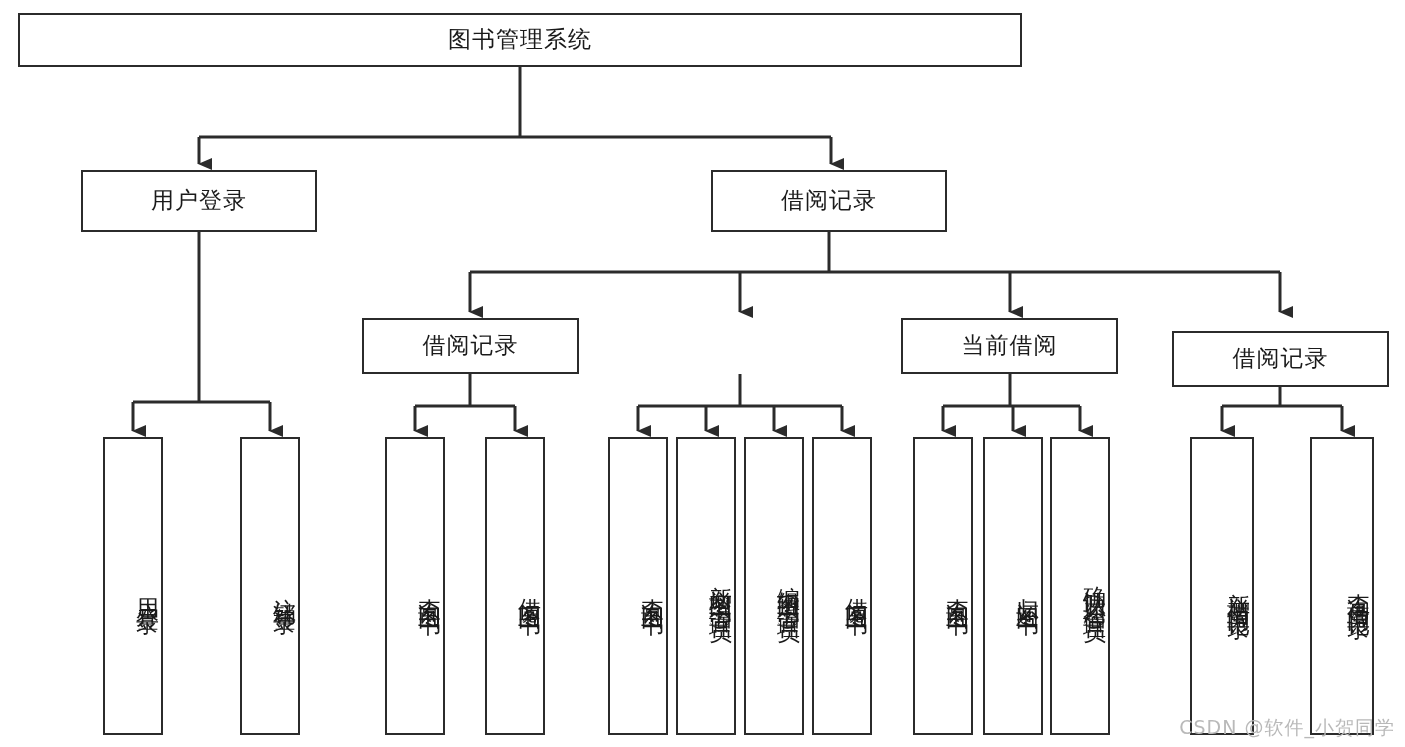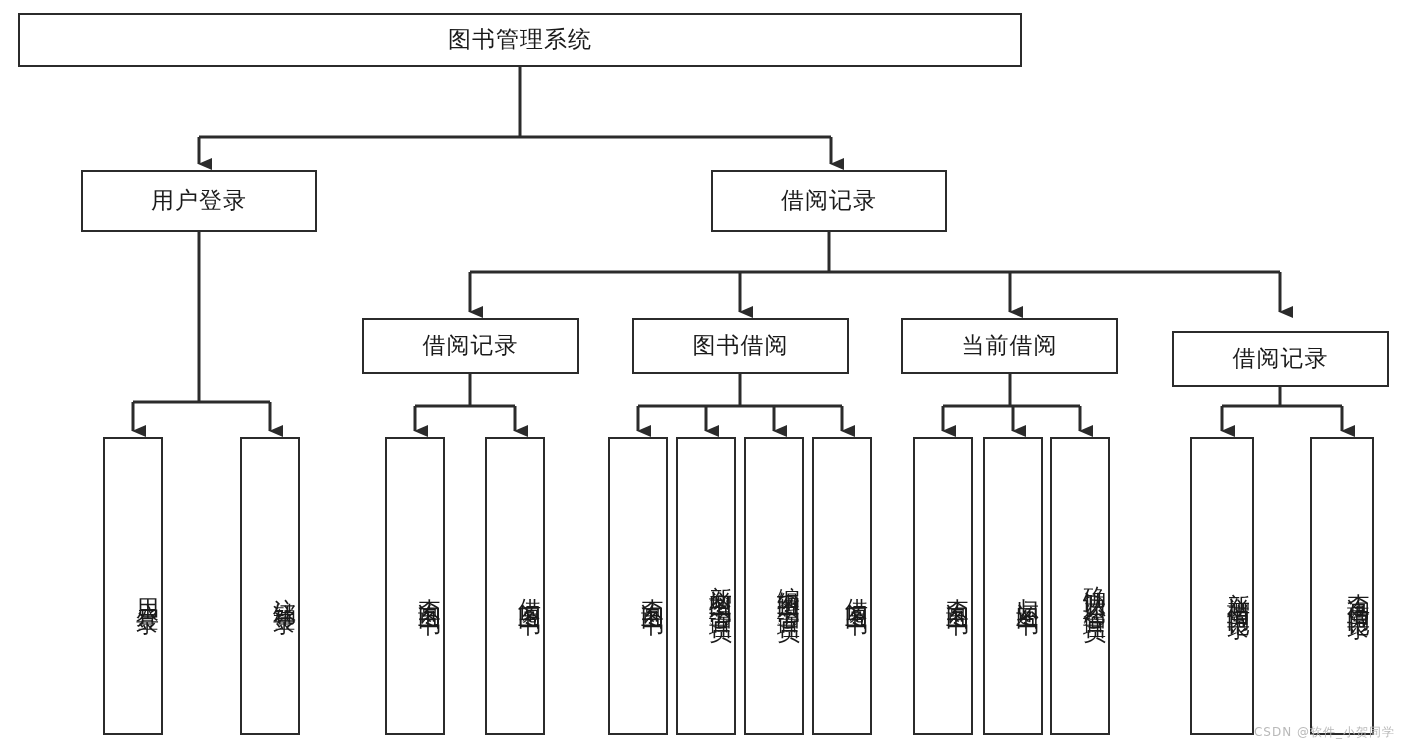--- a/index.html
+++ b/index.html
@@ -55,21 +55,21 @@
     white-space: pre-line;
   }
   .vert .node-label {
     writing-mode: vertical-rl;
     text-orientation: upright;
   }
   #watermark {
     position: absolute;
     right: 10px;
     bottom: 6px;
-    font-size: 12px;
+    font-size: 19px;
     color: #b9b9b9;
     letter-spacing: 1px;
     white-space: nowrap;
     pointer-events: none;
   }
 </style>
 </head>
 <body>
 
 <div id="diagram-root">
@@ -132,23 +132,20 @@
   <div class="node horiz" style="left:81px; top:170px; width:236px; height:62px;">
     <span class="node-label">用户登录</span>
   </div>
   <div class="node horiz" style="left:711px; top:170px; width:236px; height:62px;">
     <span class="node-label">借阅记录</span>
   </div>
 
   <div class="node horiz" style="left:362px; top:318px; width:217px; height:56px;">
     <span class="node-label">借阅记录</span>
   </div>
-  <div class="node horiz" style="left:632px; top:318px; width:217px; height:56px;">
-    <span class="node-label">图书借阅</span>
-  </div>
   <div class="node horiz" style="left:901px; top:318px; width:217px; height:56px;justify-content:center;">
     <span class="node-label">当前借阅</span>
   </div>
   <div class="node horiz" style="left:1172px; top:318px; width:217px; height:56px;margin-top:13px;">
     <span class="node-label">借阅记录</span>
   </div>
 
   <div class="node vert" style="left:103px; top:437px; width:60px; height:298px;">
     <span class="node-label">用户登录</span>
   </div>

